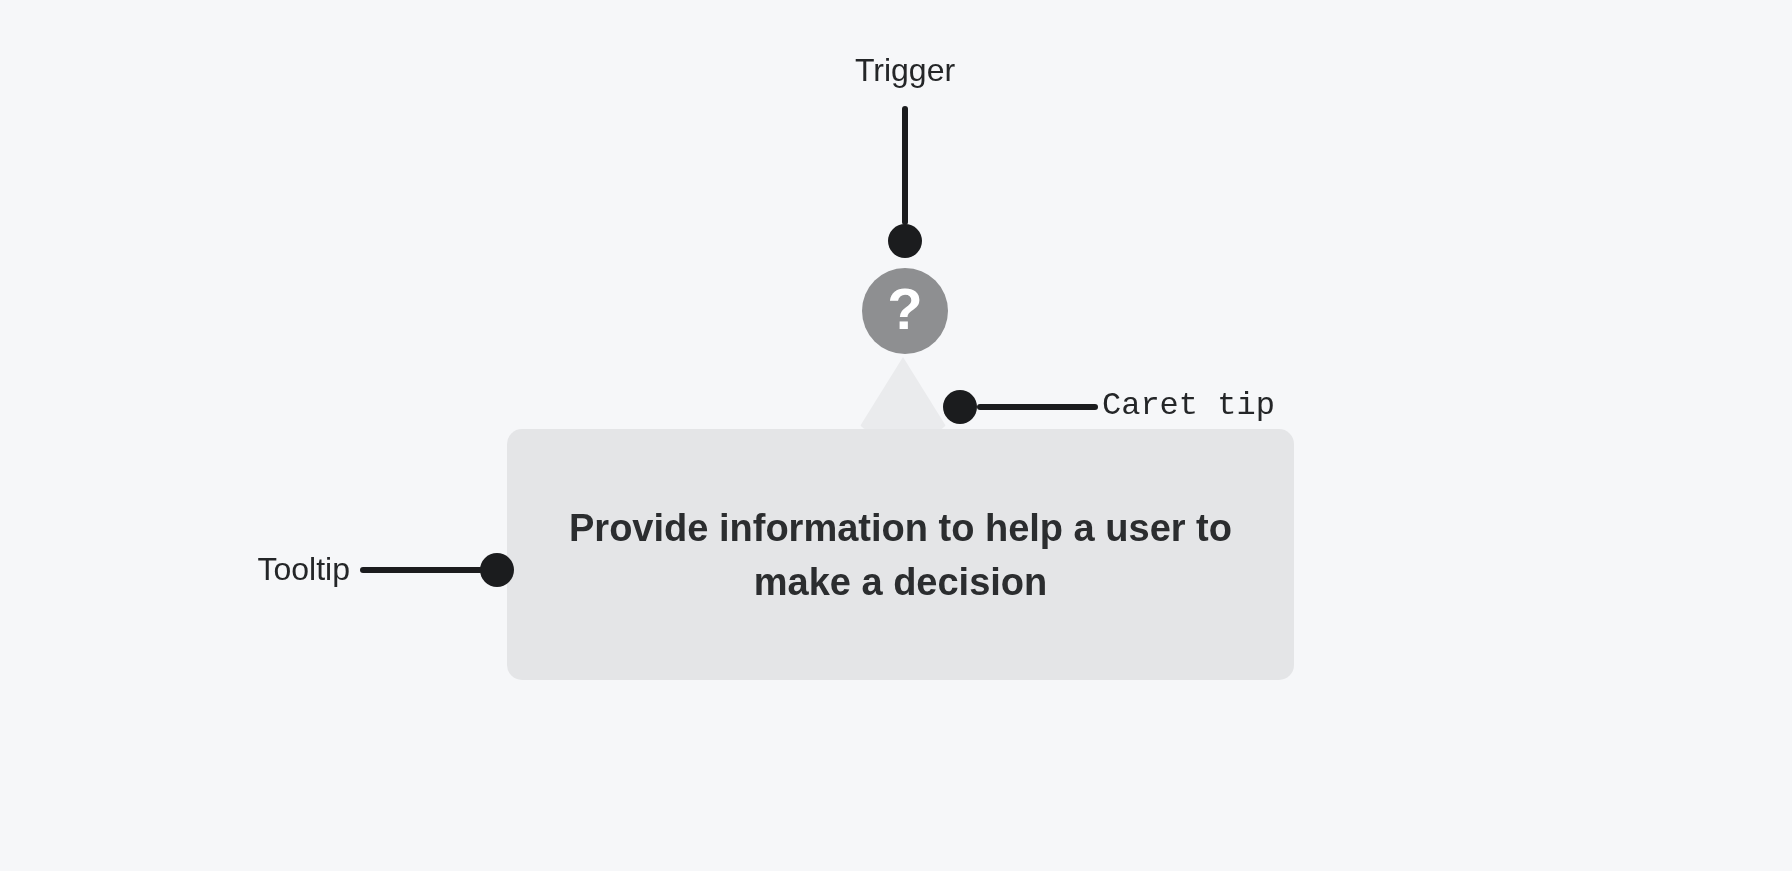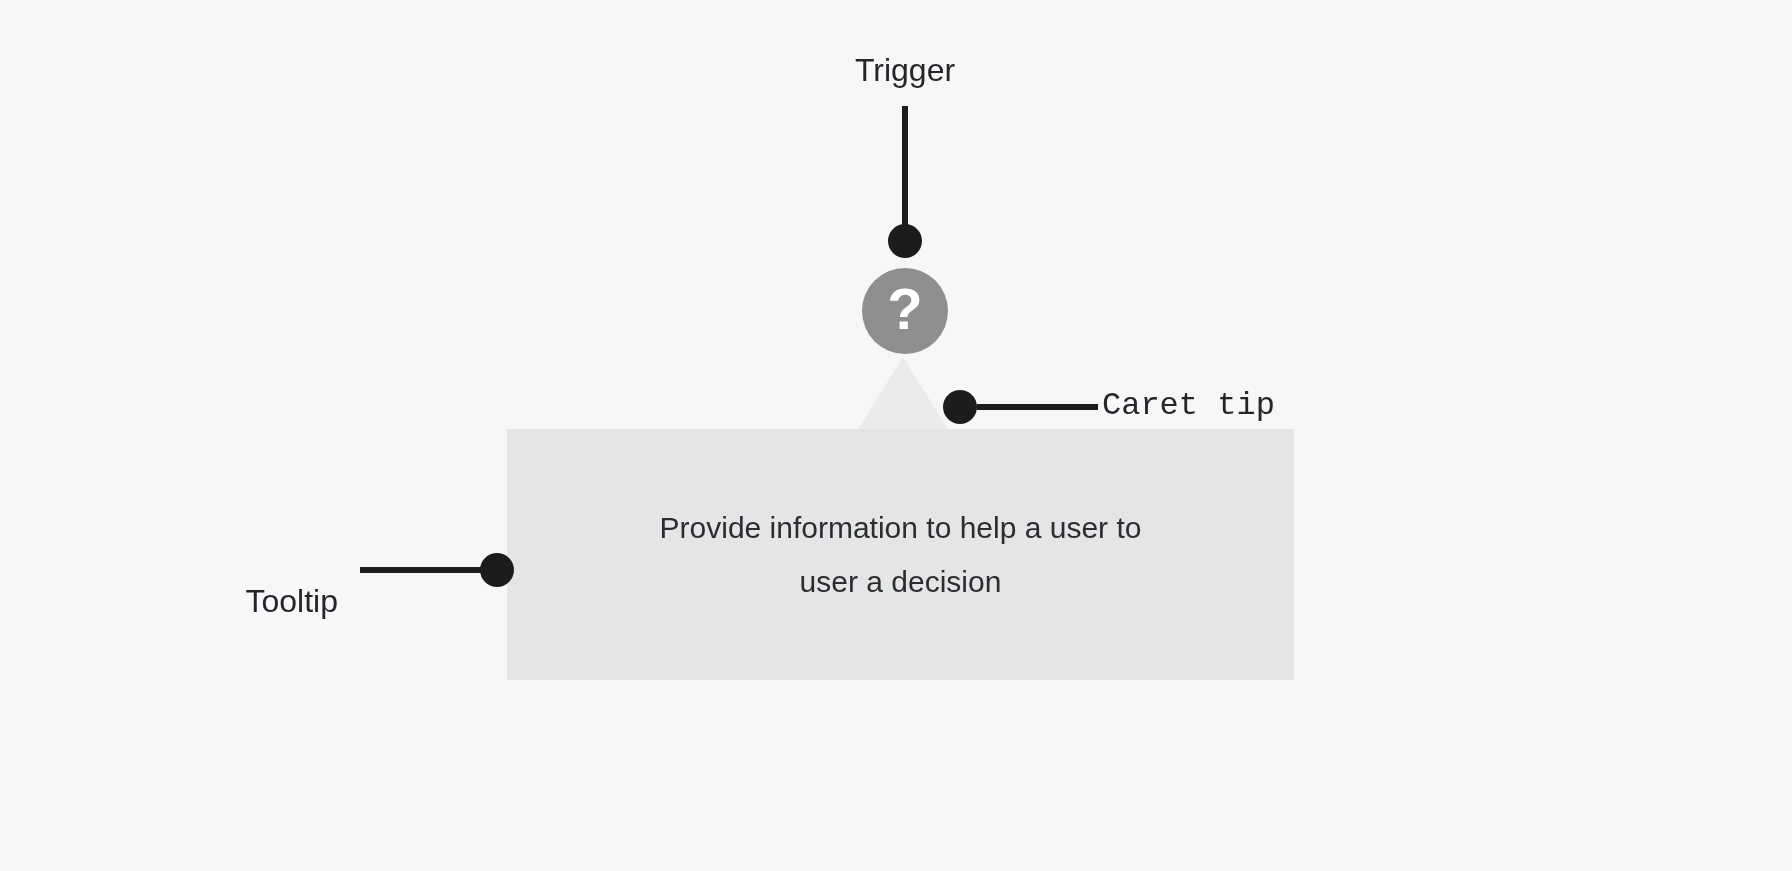--- a/index.html
+++ b/index.html
@@ -5,21 +5,21 @@
   :root {
     --background: #f6f7f9;
     --tooltip-bg: #e4e5e7;
     --caret-bg: #eaebed;
     --trigger-bg: #8e8f91;
     --trigger-glyph: #ffffff;
     --annotation: #1b1c1e;
     --label-text: #242628;
     --body-text: #2b2d2f;
   }
-  * { margin: 0; padding: 0; box-sizing: border-box; }
+  * { margin: 0; padding: 0; box-sizing: border-box; border-radius: 15px; }
   html, body { width: 1792px; height: 871px; }
   body {
     font-family: "Liberation Sans", "DejaVu Sans", sans-serif;
     background: var(--background);
     overflow: hidden;
   }
   .canvas {
     position: relative;
     width: 1792px;
     height: 871px;
@@ -99,31 +99,32 @@
     width: 787px;
     height: 251px;
     background: var(--tooltip-bg);
     display: flex;
     flex-direction: column;
     align-items: center;
     justify-content: center;
     z-index: 1;
   }
   .tooltip-bubble .line {
-    font-size: 30px;
+    font-size: 38px;
     line-height: 54px;
     color: var(--body-text);
     white-space: nowrap;
+    font-weight: bold;
   }
   
   .caret-dot   { left: 943px; top: 390px; }
   .caret-line  { left: 977px; top: 404px; width: 121px; }
   .caret-label { left: 1102px; top: 386px; font-family: Liberation Mono, monospace; }
   
-  .tooltip-label { left: 338px; top: 549px; transform: translateX(-100%); margin-top: 32px; }
+  .tooltip-label { left: 350px; top: 549px; transform: translateX(-100%); }
   .tooltip-line  { left: 360px; top: 567px; width: 123px; }
   .tooltip-dot   { left: 480px; top: 553px; }
 </style>
 </head>
 <body>
 
 <div class="canvas">
 
   <div class="anno-label trigger-label">Trigger</div>
   <div class="anno-line-v trigger-line"></div>
@@ -134,20 +135,20 @@
   </div>
 
   <div class="tooltip-caret"></div>
 
   <div class="anno-dot caret-dot"></div>
   <div class="anno-line-h caret-line"></div>
   <div class="anno-label caret-label">Caret tip</div>
 
   <div class="tooltip-bubble">
     <div class="line">Provide information to help a user to</div>
-    <div class="line">user a decision</div>
+    <div class="line">make a decision</div>
   </div>
 
   <div class="anno-label tooltip-label">Tooltip</div>
   <div class="anno-line-h tooltip-line"></div>
   <div class="anno-dot tooltip-dot"></div>
 
 </div>
 
 </body></html>

